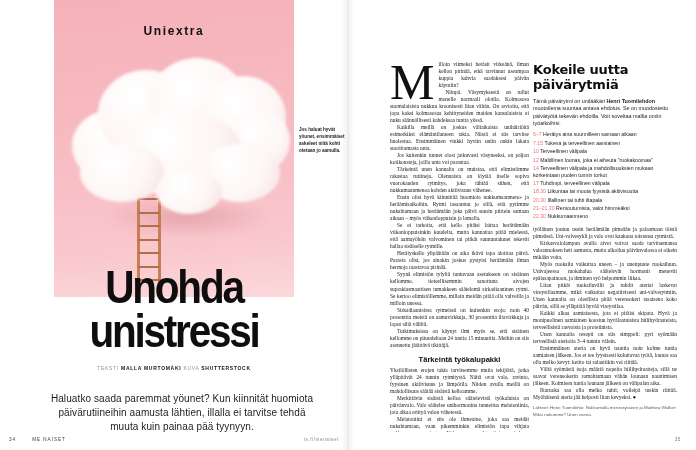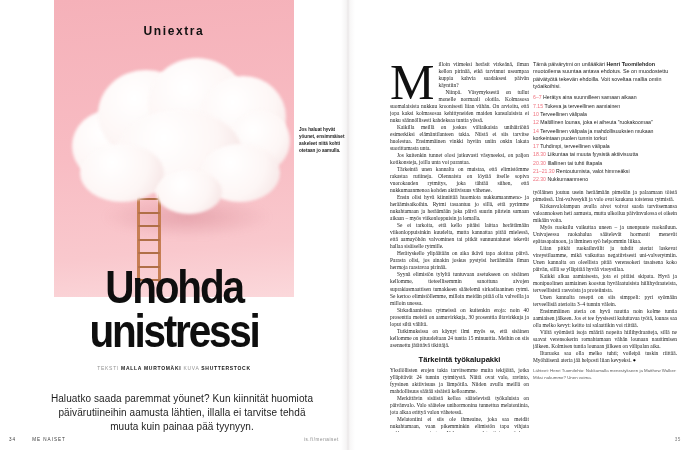--- a/index.html
+++ b/index.html
@@ -188,20 +188,21 @@
           <p class="body-p">Tutkimuksissa on käynyt ilmi myös se, että sisäinen kellomme on pituudeltaan 24 tuntia 15 minuuttia. Meihin on siis asennettu jätättävä tikittäjä.</p>
           <h3 class="subhead">Tärkeintä työkalupakki</h3>
           <p class="body-p no-indent">Yksilöllisten erojen takia tarvitsemme muita tekijöitä, jotka ylläpitävät 24 tunnin rytmitystä. Näitä ovat valo, ravinto, fyysinen aktiivisuus ja lämpötila. Niiden avulla meillä on mahdollisuus säätää sisäistä kelloamme.</p>
           <p class="body-p">Merkittävin sisäistä kelloa säätelevistä työkaluista on päivänvalo. Valo säätelee unihormonina tunnettua melatoniinia, jota alkaa erittyä valon vähetessä.</p>
           <p class="body-p">Melatoniini ei siis ole ihmeaine, joka saa meidät nukahtamaan, vaan pikemminkin elimistön tapa vihjata nukkumaanmenoajasta. Valo saa melatoniinin erityksen loppumaan, ja siksi herääminen valoisaan aikaan on meille luonnollista.</p>
         </div>
     </div>
 
     <div class="col col2">
       <aside class="sidebar">
+        <h2 class="sidebar-title">Kokeile uutta päivärytmiä</h2>
         <p class="sidebar-intro"><span>Tämä päivärytmi on unilääkäri </span><b>Henri Tuomilehdon</b><span> muotoilema suuntaa antava ehdotus. Se on muodostettu päivätyötä tekevän ehdoilla. Voit soveltaa mallia omiin työaikoihisi.</span></p>
         <ul class="schedule" id="schedule">
             <li><span class="time">6–7</span><span> Herätys aina suunnilleen samaan aikaan</span></li>
             <li><span class="time">7.15</span><span> Tukeva ja terveellinen aamiainen</span></li>
             <li><span class="time">10</span><span> Terveellinen välipala</span></li>
             <li><span class="time">12</span><span> Maltillinen lounas, joka ei aiheuta ”ruokakoomaa”</span></li>
             <li><span class="time">14</span><span> Terveellinen välipala ja mahdollisuuksien mukaan korkeintaan puolen tunnin torkut</span></li>
             <li><span class="time">17</span><span> Tuhdimpi, terveellinen välipala</span></li>
             <li><span class="time">18.30</span><span> Liikuntaa tai muuta fyysistä aktiivisuutta</span></li>
             <li><span class="time">20.30</span><span> Illallinen tai tuhti iltapala</span></li>

